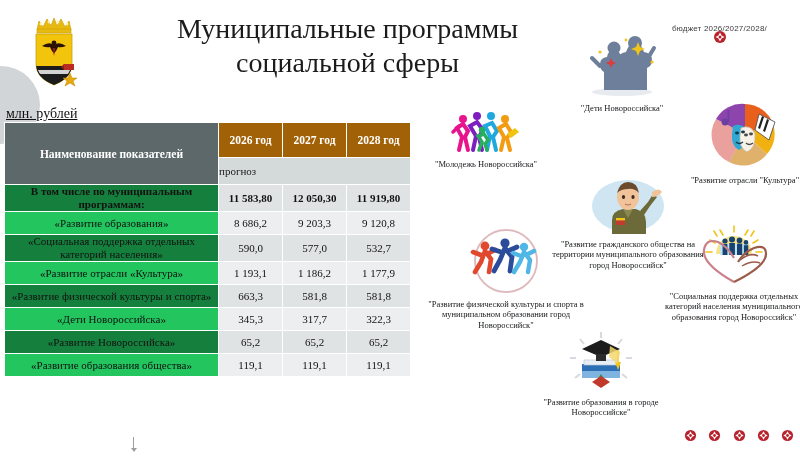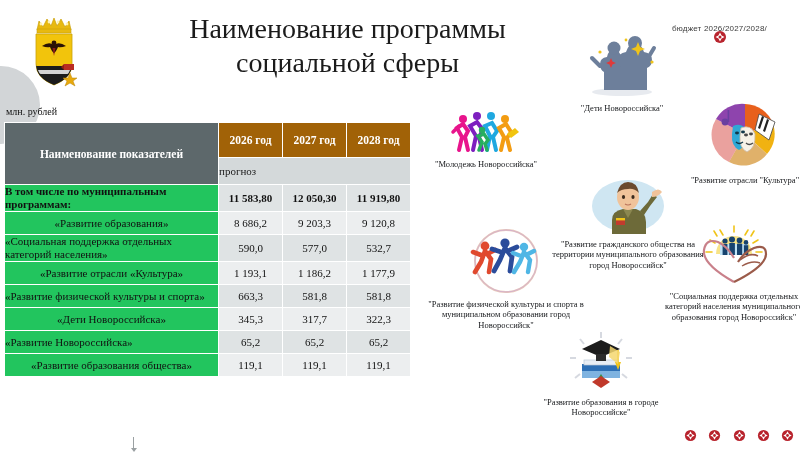--- a/index.html
+++ b/index.html
@@ -24,36 +24,36 @@
     font-family:"Liberation Serif", serif;
     font-size:28px;line-height:34px;font-weight:400;}
 
   
   .budget-cap{position:absolute;left:672px;top:24px;width:125px;
     font-family:"Liberation Sans", sans-serif;
     font-size:8px;color:#3a3a3a;letter-spacing:.2px;text-align:left;}
   .rosette-top{position:absolute;left:713px;top:30px;}
 
   
-  .units{position:absolute;left:6px;top:106px;font-size:10px;color:#111;
-    font-family:"Liberation Serif", serif;}
+  .units{position:absolute;left:6px;top:106px;font-size:14px;color:#111;
+    font-family:"Liberation Serif", serif;text-decoration:underline;}
 
   
   .tbl-wrap{position:absolute;left:4px;top:122px;width:406px;}
   table.t{border-collapse:collapse;width:406px;table-layout:fixed;
     font-family:"Liberation Serif", serif;}
   table.t td,table.t th{border:1px solid #ffffff;padding:0;}
   .hd{background:#a16207;color:#ffffff;font-weight:bold;font-size:11.5px;
       text-align:center;vertical-align:middle;height:34px;}
   .hd-name{background:#5d686b;color:#ffffff;font-weight:bold;font-size:11.5px;
       text-align:center;vertical-align:middle;}
   .sub{background:#d4d9da;color:#1c1c1c;font-size:11px;text-align:left;
       height:26px;vertical-align:middle;}
   .rw td{font-size:11px;color:#111;height:22px;vertical-align:middle;}
-  .nm{background:#22c55e;padding:3px 6px 3px 6px;text-align:left;line-height:13px;margin-left:16px;}
+  .nm{background:#15803d;padding:3px 6px 3px 6px;text-align:center;line-height:13px;margin-left:16px;}
   .nm2{background:#22c55e;padding:3px 6px 3px 6px;text-align:center;line-height:13px;}
   .vl{background:#dfe3e4;text-align:center;padding:3px 4px;}
   .vl2{background:#eceeef;text-align:center;padding:3px 4px;}
   .bold td{font-weight:bold;}
   .cursor{position:absolute;left:133px;top:437px;width:1px;height:13px;
     background:#9aa0a2;}
   .cursor:after{content:"";position:absolute;left:-2px;top:11px;
     border-left:3px solid transparent;border-right:3px solid transparent;
     border-top:4px solid #9aa0a2;}
 
@@ -103,21 +103,21 @@
       <path d="M27.5 36 L29 44 L30.5 36 Z" fill="#8a1a1a"></path>
 
       <rect x="39" y="52" width="10" height="6" fill="#b92c22"></rect>
       <path d="M39 52 L36 55 L39 58 Z" fill="#8f1d16"></path>
 
       <path d="M45 61 L47 66 L52 66 L48 69 L50 74 L45 71 L40 74 L42 69 L38 66 L43 66 Z" fill="#e8a90c" stroke="#b9850a" stroke-width="0.5"></path>
     </svg>
   </div>
 
   <div class="title">
-    <div>Наименование программы</div>
+    <div>Муниципальные программы</div>
     <div>социальной сферы</div>
   </div>
 
   <div class="budget-cap">бюджет 2026/2027/2028/</div>
   <div class="rosette-top">
     <svg width="14" height="14" viewBox="0 0 14 14">
       <circle cx="7" cy="7" r="6" fill="#b8232d"></circle>
       <path d="M7 2.5 L8.6 5.4 L11.5 7 L8.6 8.6 L7 11.5 L5.4 8.6 L2.5 7 L5.4 5.4 Z" fill="#ffffff"></path>
       <circle cx="7" cy="7" r="1.5" fill="#b8232d"></circle>
     </svg>

